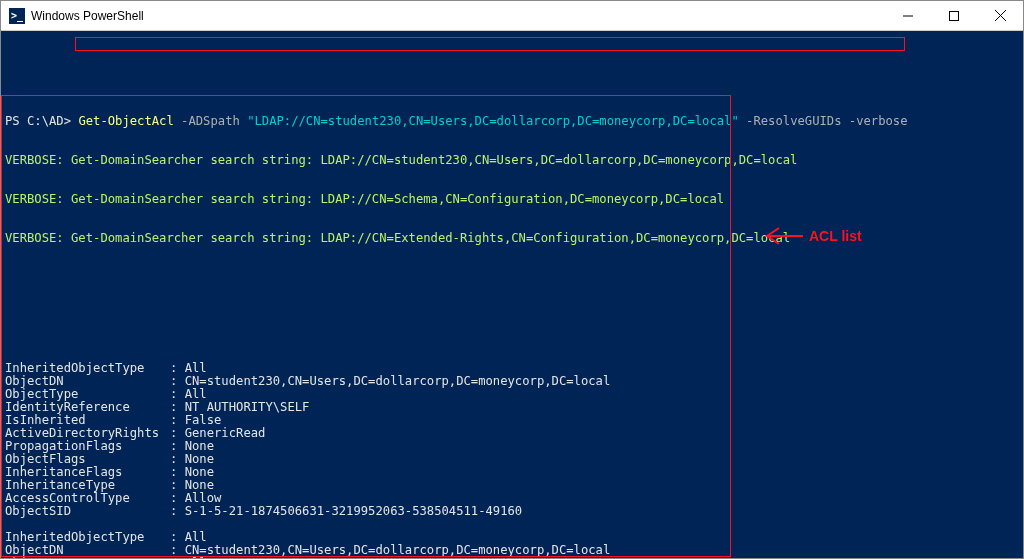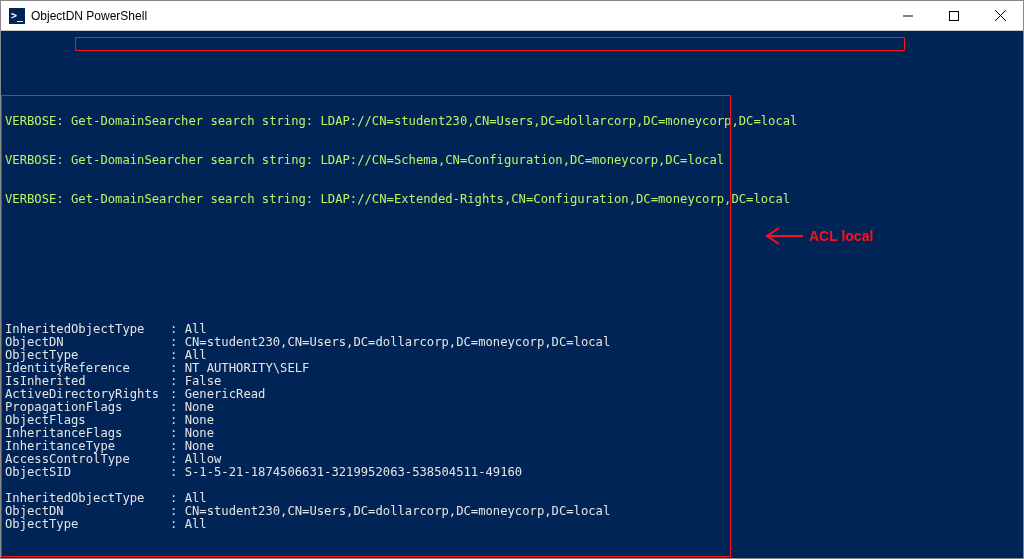--- a/index.html
+++ b/index.html
@@ -34,21 +34,21 @@
   .annotation { position:absolute; color:#ff1020; font-family:"Segoe UI",sans-serif; font-size:14px; font-weight:600; display:flex; align-items:center; pointer-events:none; }
   .annotation svg { margin-right:6px; }
 </style>
 </head>
 <body>
 
 <div class="window">
 
   <div class="titlebar">
     <div class="icon">&gt;_</div>
-    <div class="title">ObjectDN PowerShell</div>
+    <div class="title">Windows PowerShell</div>
     <div class="win-controls">
       <div class="win-btn">
         <svg width="10" height="10">
             <line x1="0" y1="5" x2="10" y2="5" stroke="#000" stroke-width="1"></line>
           </svg>
       </div>
       <div class="win-btn">
         <svg width="10" height="10">
             <rect x="0.5" y="0.5" width="9" height="9" fill="none" stroke="#000" stroke-width="1"></rect>
           </svg>
@@ -60,30 +60,31 @@
           </svg>
       </div>
     </div>
   </div>
 
   <div class="terminal">
 
     <div class="cmd-box" style="left:74px;top:6px;width:830px;height:14px;"></div>
     <div class="acl-box" style="left:0px;top:64px;width:730px;height:462px;"></div>
 
+    <span class="blk"><span class="prompt">PS C:\AD&gt; </span><span class="cmd">Get-ObjectAcl</span><span class="param"> -ADSpath </span><span class="str">"LDAP://CN=student230,CN=Users,DC=dollarcorp,DC=moneycorp,DC=local"</span><span class="param"> -ResolveGUIDs -verbose</span></span>
     <span class="blk verbose">VERBOSE: Get-DomainSearcher search string: LDAP://CN=student230,CN=Users,DC=dollarcorp,DC=moneycorp,DC=local</span>
     <span class="blk verbose">VERBOSE: Get-DomainSearcher search string: LDAP://CN=Schema,CN=Configuration,DC=moneycorp,DC=local</span>
     <span class="blk verbose">VERBOSE: Get-DomainSearcher search string: LDAP://CN=Extended-Rights,CN=Configuration,DC=moneycorp,DC=local</span>
     <span class="blk"> </span>
     <span class="blk"> </span>
 
     <div id="records-host"><span class="kv"><span class="k">InheritedObjectType</span><span class="c">: </span><span class="v">All</span></span><span class="kv"><span class="k">ObjectDN</span><span class="c">: </span><span class="v">CN=student230,CN=Users,DC=dollarcorp,DC=moneycorp,DC=local</span></span><span class="kv"><span class="k">ObjectType</span><span class="c">: </span><span class="v">All</span></span><span class="kv"><span class="k">IdentityReference</span><span class="c">: </span><span class="v">NT AUTHORITY\SELF</span></span><span class="kv"><span class="k">IsInherited</span><span class="c">: </span><span class="v">False</span></span><span class="kv"><span class="k">ActiveDirectoryRights</span><span class="c">: </span><span class="v">GenericRead</span></span><span class="kv"><span class="k">PropagationFlags</span><span class="c">: </span><span class="v">None</span></span><span class="kv"><span class="k">ObjectFlags</span><span class="c">: </span><span class="v">None</span></span><span class="kv"><span class="k">InheritanceFlags</span><span class="c">: </span><span class="v">None</span></span><span class="kv"><span class="k">InheritanceType</span><span class="c">: </span><span class="v">None</span></span><span class="kv"><span class="k">AccessControlType</span><span class="c">: </span><span class="v">Allow</span></span><span class="kv"><span class="k">ObjectSID</span><span class="c">: </span><span class="v">S-1-5-21-1874506631-3219952063-538504511-49160</span></span><span class="blk"> </span><span class="kv"><span class="k">InheritedObjectType</span><span class="c">: </span><span class="v">All</span></span><span class="kv"><span class="k">ObjectDN</span><span class="c">: </span><span class="v">CN=student230,CN=Users,DC=dollarcorp,DC=moneycorp,DC=local</span></span><span class="kv"><span class="k">ObjectType</span><span class="c">: </span><span class="v">All</span></span></div>
 
     <div class="annotation" style="left:760px; top:195px;">
       <svg width="42" height="20">
         <line x1="42" y1="10" x2="8" y2="10" stroke="#ff1020" stroke-width="2"></line>
         <polyline points="18,2 6,10 18,18" fill="none" stroke="#ff1020" stroke-width="2"></polyline>
       </svg>
-      <span>ACL local</span>
+      <span>ACL list</span>
     </div>
 
   </div>
 </div>
 
 </body></html>

